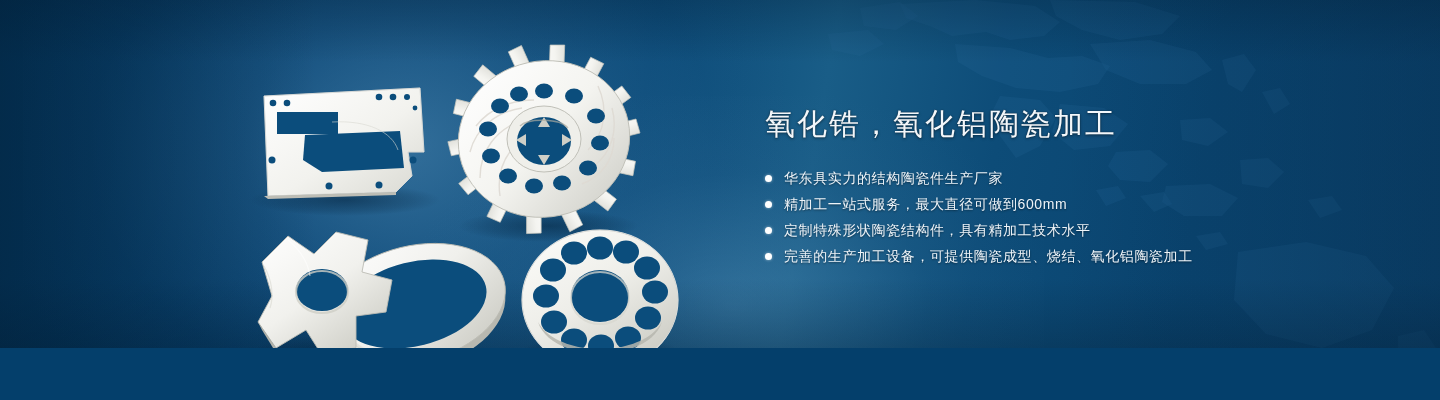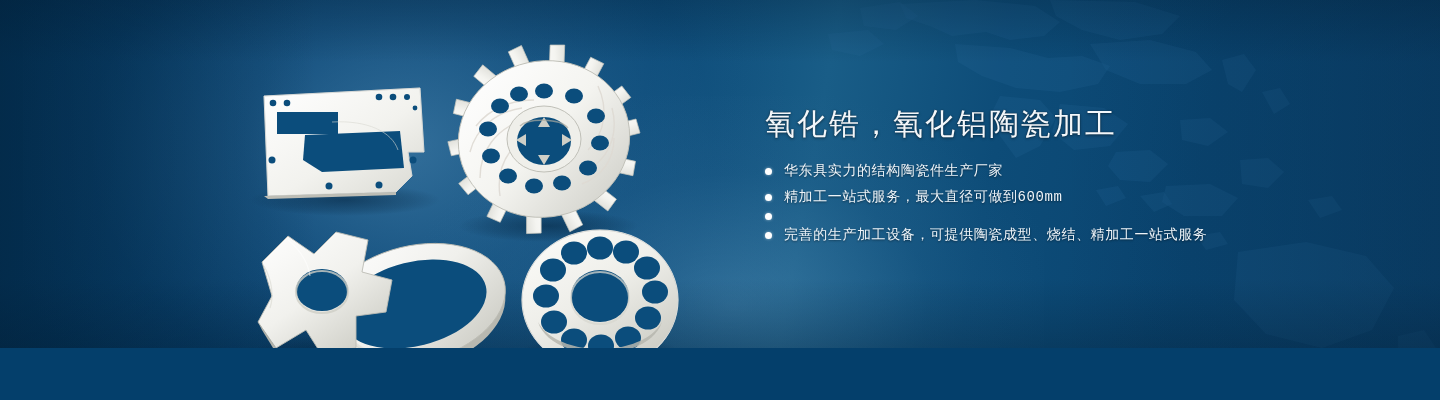--- a/index.html
+++ b/index.html
@@ -59,21 +59,21 @@
   
   .parts { position:absolute; left:0; top:0; width:760px; height:400px; }
 
   
   .copy { position:absolute; left:765px; top:104px; width:620px; }
   .headline {
     font-size:30px; line-height:40px; color:#f2f7fb; letter-spacing:2px;
     font-weight:400;
     text-shadow:0 1px 3px rgba(0,0,0,0.45), 0 0 1px rgba(0,0,0,0.6);
   }
-  .bullets { list-style:none; margin-top:17px;font-family:Liberation Mono, monospace; }
+  .bullets { list-style:none; margin-top:24px; }
   .bullets li {
     display:flex; align-items:center;
     font-size:14px; line-height:21.5px; color:#eef4f9; letter-spacing:0.6px;
     margin-bottom:4.5px;
     text-shadow:0 1px 2px rgba(0,0,0,0.45);
   }
   .dot {
     flex:0 0 auto; width:7px; height:7px; border-radius:50%;
     background:#ffffff; margin-right:12px;
     box-shadow:0 0 3px rgba(255,255,255,0.55);
@@ -334,21 +334,22 @@
       <li>
         <span class="dot"></span>
         <span>华东具实力的结构陶瓷件生产厂家</span>
       </li>
       <li>
         <span class="dot"></span>
         <span>精加工一站式服务，最大直径可做到600mm</span>
       </li>
       <li>
         <span class="dot"></span>
+        <span>定制特殊形状陶瓷结构件，具有精加工技术水平</span>
       </li>
       <li>
         <span class="dot"></span>
-        <span>完善的生产加工设备，可提供陶瓷成型、烧结、精加工一站式服务</span>
+        <span>完善的生产加工设备，可提供陶瓷成型、烧结、氧化铝陶瓷加工</span>
       </li>
     </ul>
   </div>
 
 </div>
 
 </body></html>

